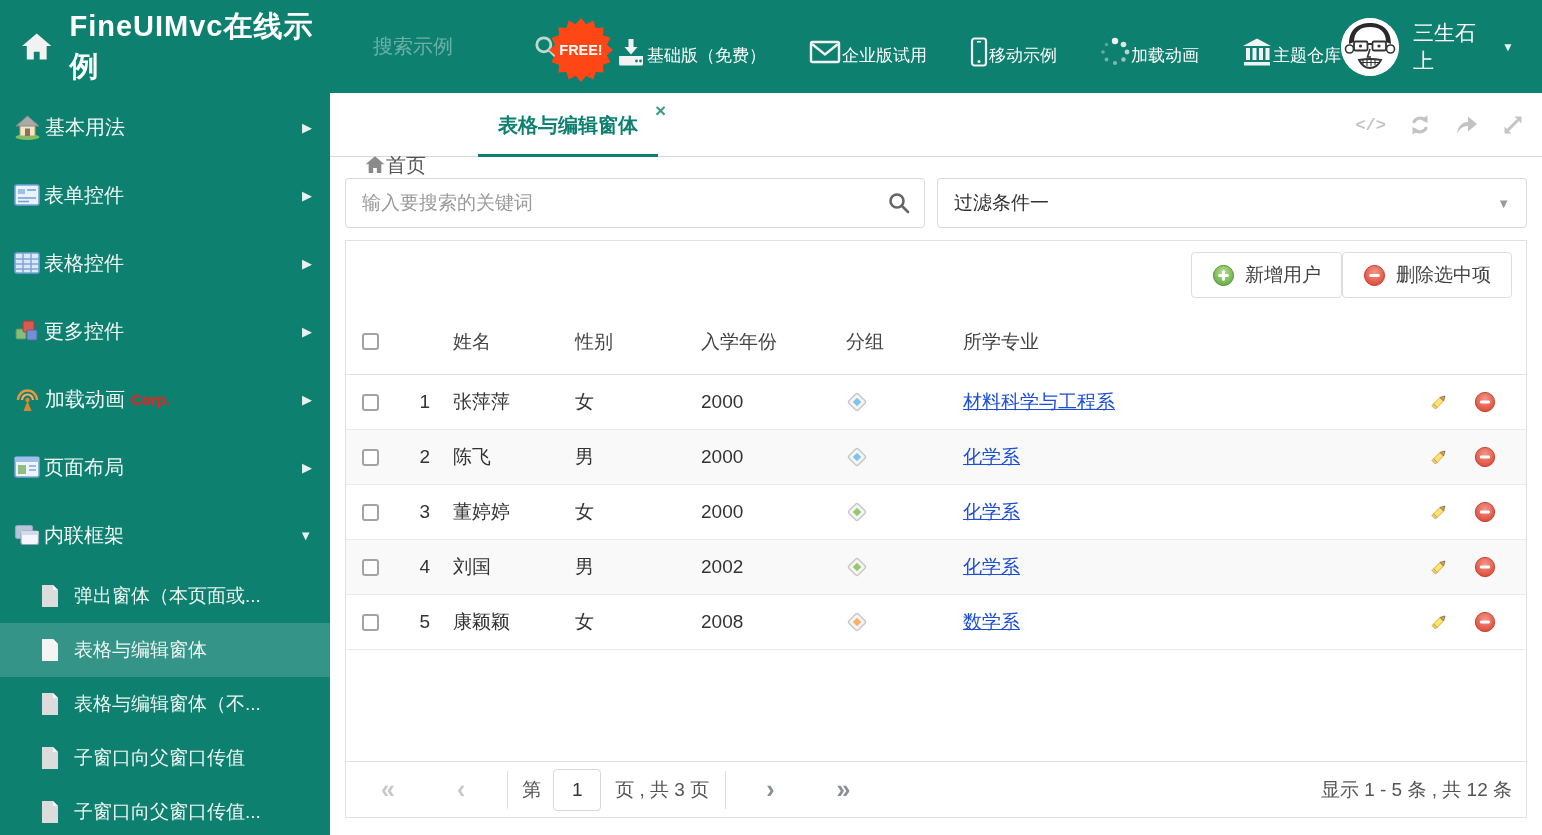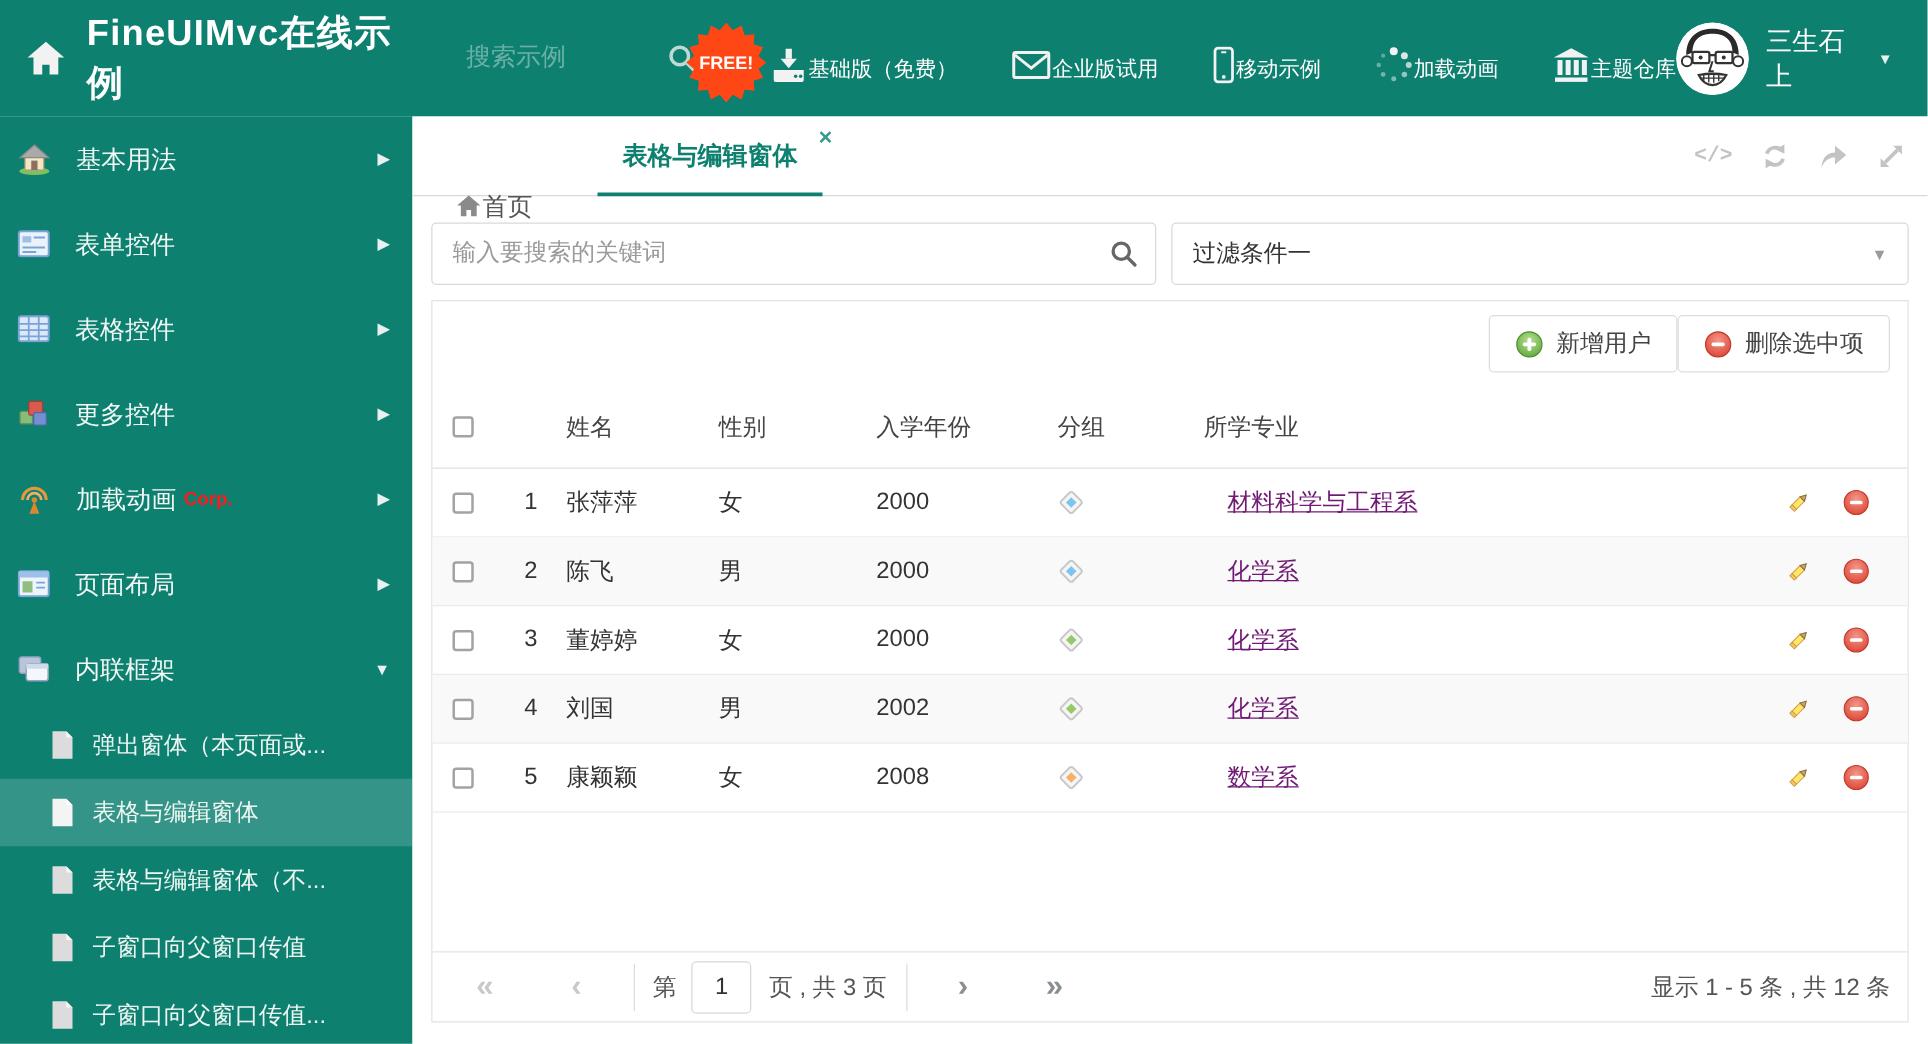--- a/index.html
+++ b/index.html
@@ -22,21 +22,21 @@
   .free-badge text { font-weight:bold; font-size:14px; fill:#fff; }
   .hdr-user { display:flex; align-items:center; margin-left:auto; margin-right:28px; cursor:pointer; }
   .avatar { width:58px; height:58px; border-radius:50%; background:#fff; overflow:hidden; flex:none; }
   .user-name { font-size:21px; margin:0 8px 0 14px; }
   .caret { font-size:12px; color:#e8f1ef; }
 
   
   .sidebar { position:absolute; left:0; top:93px; width:330px; height:742px;
              background:#0e8070; color:#fff; overflow:hidden; }
   .menu-item { height:68px; display:flex; align-items:center; padding:0 18px 0 14px; cursor:pointer; }
-  .menu-item .mi-label { font-size:20px; margin-left:20px; color:#f2f8f6; }
+  .menu-item .mi-label { font-size:20px; margin-left:4px; color:#f2f8f6; }
   .menu-item .mi-badge { color:#ff1a1a; font-size:15px; margin-left:6px; font-weight:bold; }
   .menu-item .mi-arrow { margin-left:auto; font-size:13px; color:#e8f1ef; }
   .submenu-item { height:54px; display:flex; align-items:center; padding-left:40px; cursor:pointer; }
   .submenu-item .si-label { font-size:19px; margin-left:14px; color:#eef6f3; }
   .submenu-item.selected { background:rgba(255,255,255,0.16); }
 
   
   .main { position:absolute; left:330px; top:93px; width:1212px; height:742px; background:#fff; }
 
   .tabstrip { position:absolute; left:0; top:0; width:1212px; height:64px;
@@ -72,21 +72,21 @@
   .tbl-row { display:flex; align-items:center; border-bottom:1px solid #ebebeb; height:55px; font-size:19px; color:#333; }
   .tbl-head { height:66px; color:#444; border-bottom:1px solid #e0e0e0; }
   .tbl-row.alt { background:#f9f9f9; }
   .c-check { width:52px; padding-left:16px; flex:none; }
   .c-num   { width:38px; text-align:right; padding-right:6px; flex:none; }
   .c-name  { width:122px; padding-left:17px; flex:none; }
   .c-gender{ width:128px; padding-left:17px; flex:none; }
   .c-year  { width:140px; padding-left:15px; flex:none; }
   .c-group { width:130px; padding-left:20px; flex:none; display:flex; align-items:center; }
   .c-major { flex:1; padding-left:7px; }
-  .c-major a { color:#701a75; text-decoration:underline; cursor:pointer;margin-left:19px; }
+  .c-major a { color:#1d4ed8; text-decoration:underline; cursor:pointer; }
   .c-actions { width:130px; flex:none; display:flex; justify-content:flex-end; gap:24px; padding-right:30px; }
   .checkbox { width:17px; height:17px; border:2px solid #a3a3a3; border-radius:3px; background:#fff; cursor:pointer; }
   .ic-btn { cursor:pointer; display:flex; }
 
   .gp-pager { position:absolute; left:0; bottom:0; width:100%; height:56px; border-top:1px solid #e3e3e3;
               display:flex; align-items:center; font-size:19px; color:#555; }
   .pg-nav { font-size:25px; line-height:1; cursor:pointer; font-weight:bold; }
   .pg-dis { color:#c9c9c9; }
   .pg-en  { color:#8a8f94; }
   .pg-sep { width:1px; height:38px; background:#dcdcdc; }

